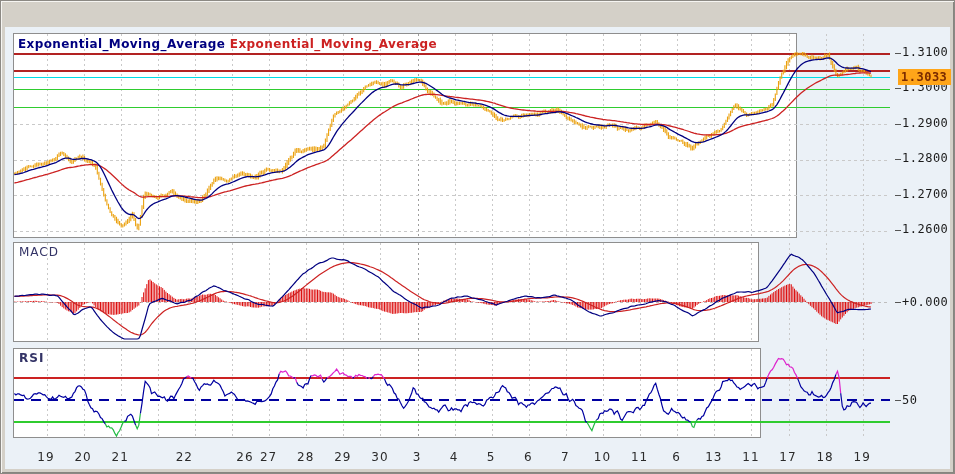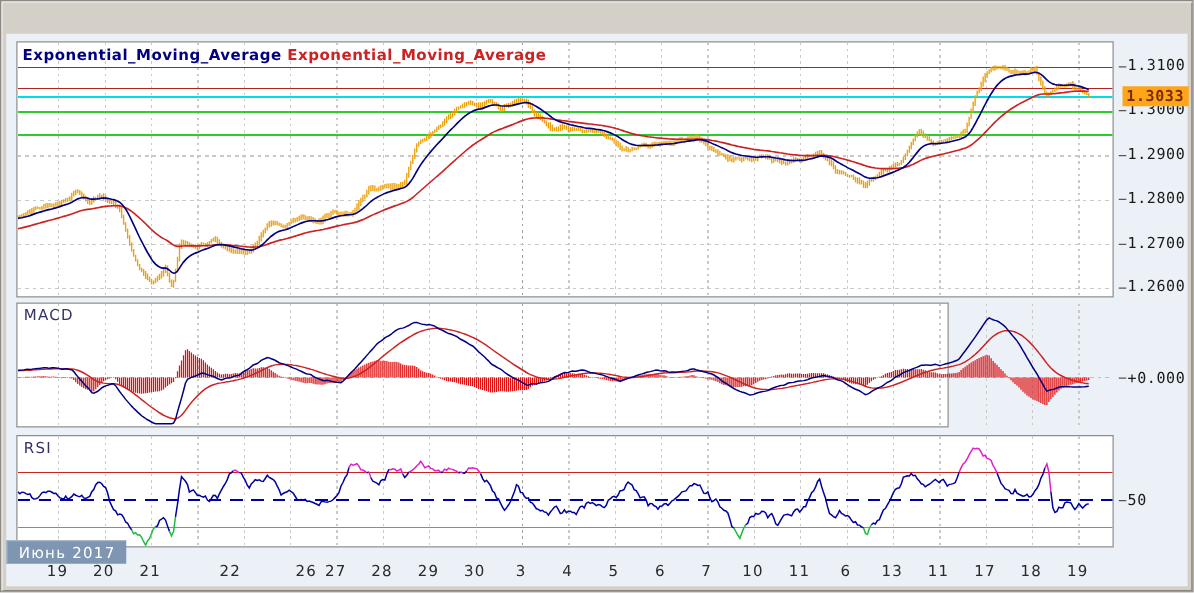--- a/index.html
+++ b/index.html
@@ -40,23 +40,23 @@
 
   .client{
     position:absolute;left:4px;top:26px;right:4px;bottom:4px;
     background:#EBF1F7;
   }
 
   .panel{
     position:absolute;background:#FFFFFF;border:1px solid #8E8E8E;
   }
   .panel svg{display:block;}
-  .panel-main{left:8px;top:6px;width:878px;height:205px;}
+  .panel-main{left:8px;top:6px;width:784px;height:205px;}
   .panel-macd{left:8px;top:215px;width:746px;height:100px;}
-  .panel-rsi{left:8px;top:321px;width:878px;height:90px;}
+  .panel-rsi{left:8px;top:321px;width:748px;height:90px;font-weight:bold;}
 
   .legend{
     position:absolute;left:4px;top:3px;font-size:12px;font-weight:bold;
     letter-spacing:0.4px;white-space:pre;font-family:"DejaVu Sans",sans-serif;
   }
   .legend .ema-fast{color:#000080;}
   .legend .ema-slow{color:#CC2222;}
   .panel-label{
     position:absolute;left:5px;top:2px;font-size:12px;color:#333366;
     letter-spacing:1px;font-family:"DejaVu Sans",sans-serif;
@@ -273,16 +273,15 @@
         <div class="date-label" style="left: 597.5px;">10</div>
         <div class="date-label" style="left: 634.6px;">11</div>
         <div class="date-label" style="left: 671.7px;">6</div>
         <div class="date-label" style="left: 708.8px;">13</div>
         <div class="date-label" style="left: 745.9px;">11</div>
         <div class="date-label" style="left: 783px;">17</div>
         <div class="date-label" style="left: 820.1px;">18</div>
         <div class="date-label" style="left: 857.2px;">19</div>
       </div>
 
-    <div class="month-badge" id="badge-june" style="left: 0px;">Июнь 2017</div>
 
   </div>
 </div>
 
 </body></html>

